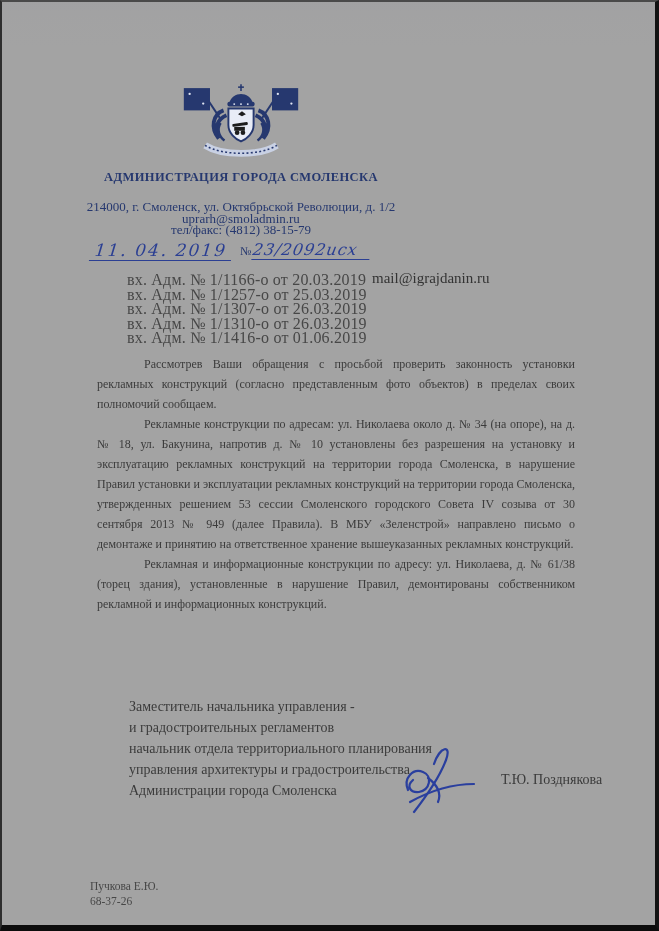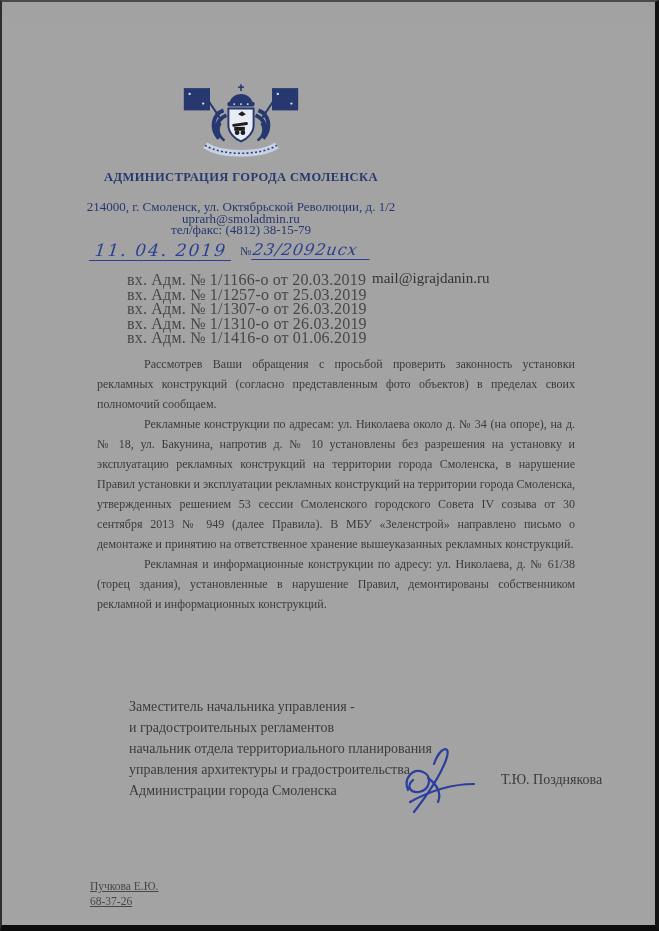--- a/index.html
+++ b/index.html
@@ -93,21 +93,21 @@
   }
   .autograph{
     position:absolute;left:396px;top:738px;width:84px;height:84px;
   }
   .signer-name{
     position:absolute;left:499px;top:770px;font-size:14px;color:var(--body-text);
   }
   
   .executor{
     position:absolute;left:88px;top:877px;
-    font-size:11.5px;line-height:14.5px;color:var(--muted-text);text-decoration:underline;
+    font-size:11.5px;line-height:14.5px;color:var(--muted-text);
   }
 </style>
 </head>
 <body>
 
 <div class="page">
 
   <div class="letterhead">
     <svg class="emblem" viewBox="0 0 130 80" xmlns="http://www.w3.org/2000/svg">
 

